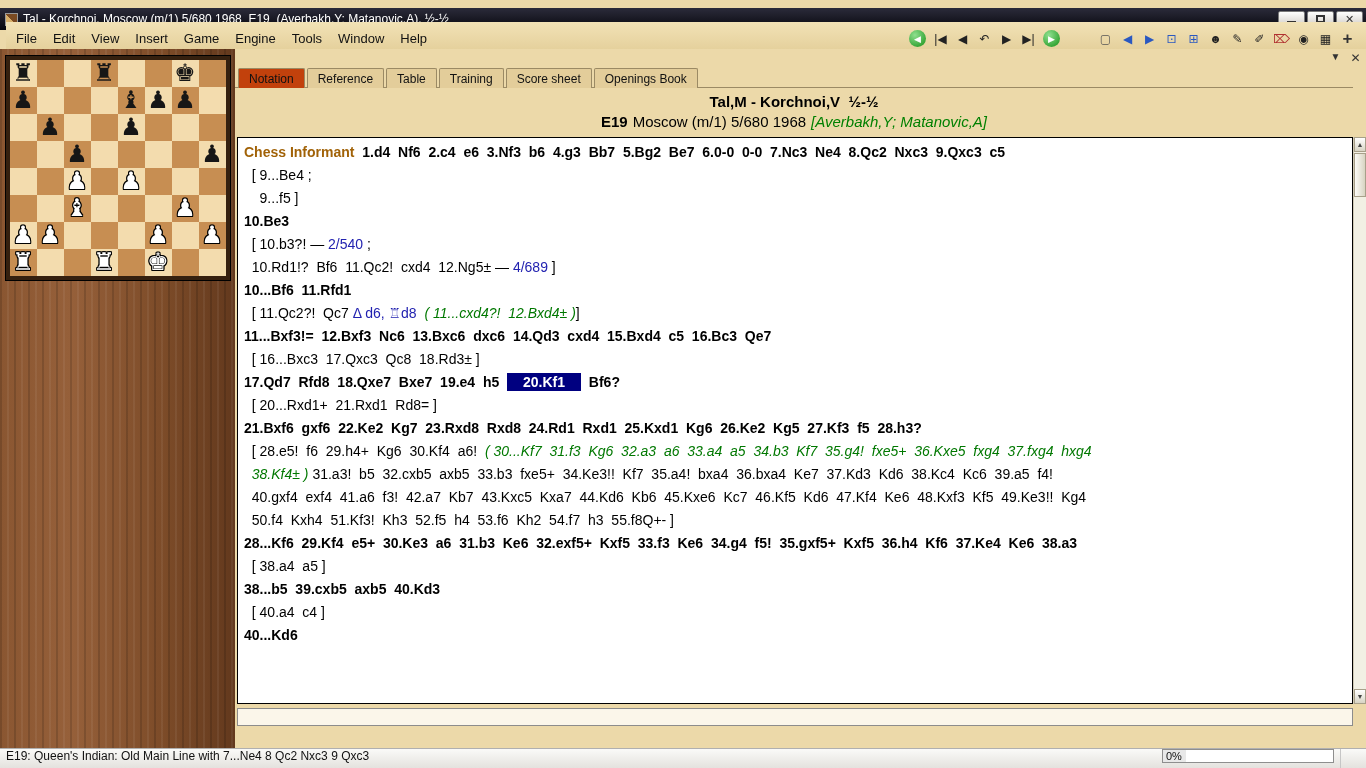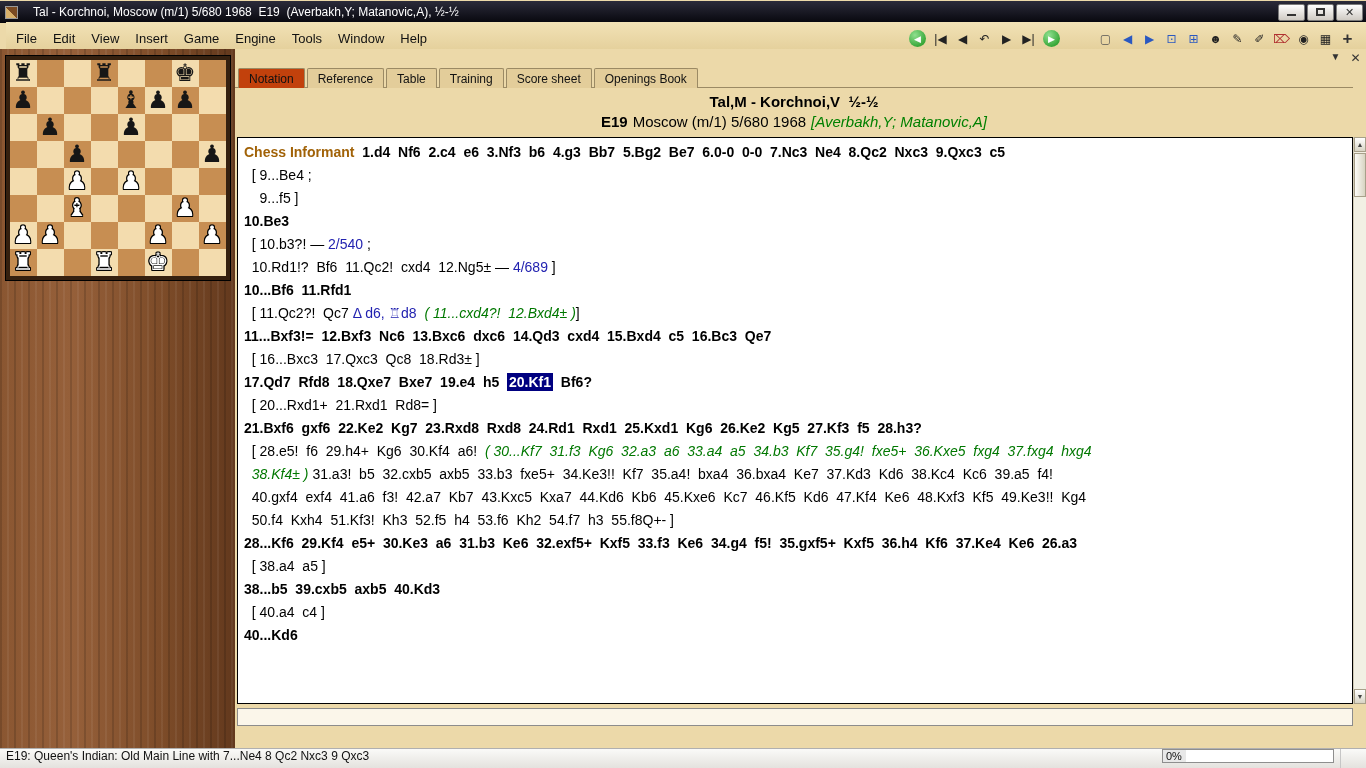--- a/index.html
+++ b/index.html
@@ -1,23 +1,23 @@
 <!DOCTYPE html>
 <html><head>
 <meta charset="utf-8">
 <style>
   * { box-sizing: border-box; }
   html,body { margin:0; padding:0; width:1366px; height:768px; overflow:hidden;
               font-family:"Liberation Sans","DejaVu Sans",sans-serif; }
   body { position:relative; background:#ecd9a9; }
 
   
-  .titlebar { position:absolute; top:1px; left:0; right:0; height:22px;
+  .titlebar { position:absolute; top:8px; left:0; right:0; height:22px;
     background:linear-gradient(#2b2b3a,#07070d); color:#fff; display:flex;
-    align-items:center; padding:0 3px; font-size:12px;gap:10px; }
+    align-items:center; padding:0 3px; font-size:12px; }
   .app-icon { width:13px; height:13px; margin:0 5px 0 2px; border:1px solid #999;
     background:linear-gradient(45deg,#d8b06a 50%,#7a4a22 50%); }
   .title-text { flex:1; white-space:pre; overflow:hidden; }
   .win-controls { display:flex; gap:2px; }
   .wbtn { width:27px; height:17px; background:linear-gradient(#fefefe,#cfcac3);
     border:1px solid #7a7a7a; border-radius:2px; display:flex; align-items:center;
     justify-content:center; }
   .glyph-min { display:block; width:9px; height:7px; border-bottom:2px solid #333; }
   .glyph-max { display:block; width:9px; height:8px; border:2px solid #333; }
   .glyph-close::before { content:"✕"; font-size:11px; font-weight:bold; color:#333; }
@@ -80,21 +80,21 @@
 
   .notation { position:absolute; left:2px; right:13px; top:88px; bottom:44px;
     background:#fff; border:1px solid #000; padding:3px 6px; font-size:14px;
     line-height:23px; overflow:hidden; }
   .nline { white-space:pre-wrap; }
   .sg-main { font-weight:bold; color:#000; }
   .sg-informant { font-weight:bold; color:#a16207; }
   .sg-var { color:#000; }
   .sg-blue { color:#2222b0; }
   .sg-green { color:#007800; font-style:italic; }
-  .sg-hl { background:#000080; color:#fff; font-weight:bold; padding:1px 2px;margin-top:16px; }
+  .sg-hl { background:#000080; color:#fff; font-weight:bold; padding:1px 16px;margin-top:16px; }
   .sg-result { color:#000; }
 
   .bottom-strip { position:absolute; left:2px; right:13px; bottom:22px; height:18px;
     background:#fbf6ea; border:1px solid #8c8c8c; }
 
   .vscroll { position:absolute; right:0; top:88px; bottom:44px; width:13px;
     background:#f2f0e4; border-left:1px solid #cfc9b4; }
   .vs-up,.vs-down,.vs-thumb { position:absolute; left:0; right:0;
     background:linear-gradient(#ffffff,#d8d4c4); border:1px solid #a8a08a; }
   .vs-up { top:0; height:15px; }
@@ -316,21 +316,21 @@
       <div class="nline"><span class="sg-var">  [ 11.Qc2?!  Qc7 </span><span class="sg-blue">Δ d6, ♖d8</span><span class="sg-var">  </span><span class="sg-green">( 11...cxd4?!  12.Bxd4± )</span><span class="sg-var">]</span></div>
       <div class="nline"><span class="sg-main">11...Bxf3!=  12.Bxf3  Nc6  13.Bxc6  dxc6  14.Qd3  cxd4  15.Bxd4  c5  16.Bc3  Qe7</span></div>
       <div class="nline"><span class="sg-var">  [ 16...Bxc3  17.Qxc3  Qc8  18.Rd3± ]</span></div>
       <div class="nline"><span class="sg-main">17.Qd7  Rfd8  18.Qxe7  Bxe7  19.e4  h5  </span><span class="sg-hl">20.Kf1</span><span class="sg-main">  Bf6?</span></div>
       <div class="nline"><span class="sg-var">  [ 20...Rxd1+  21.Rxd1  Rd8= ]</span></div>
       <div class="nline"><span class="sg-main">21.Bxf6  gxf6  22.Ke2  Kg7  23.Rxd8  Rxd8  24.Rd1  Rxd1  25.Kxd1  Kg6  26.Ke2  Kg5  27.Kf3  f5  28.h3?</span></div>
       <div class="nline"><span class="sg-var">  [ 28.e5!  f6  29.h4+  Kg6  30.Kf4  a6!  </span><span class="sg-green">( 30...Kf7  31.f3  Kg6  32.a3  a6  33.a4  a5  34.b3  Kf7  35.g4!  fxe5+  36.Kxe5  fxg4  37.fxg4  hxg4</span></div>
       <div class="nline"><span class="sg-green">  38.Kf4± )</span><span class="sg-var"> 31.a3!  b5  32.cxb5  axb5  33.b3  fxe5+  34.Ke3!!  Kf7  35.a4!  bxa4  36.bxa4  Ke7  37.Kd3  Kd6  38.Kc4  Kc6  39.a5  f4!</span></div>
       <div class="nline"><span class="sg-var">  40.gxf4  exf4  41.a6  f3!  42.a7  Kb7  43.Kxc5  Kxa7  44.Kd6  Kb6  45.Kxe6  Kc7  46.Kf5  Kd6  47.Kf4  Ke6  48.Kxf3  Kf5  49.Ke3!!  Kg4</span></div>
       <div class="nline"><span class="sg-var">  50.f4  Kxh4  51.Kf3!  Kh3  52.f5  h4  53.f6  Kh2  54.f7  h3  55.f8Q+- ]</span></div>
-      <div class="nline"><span class="sg-main">28...Kf6  29.Kf4  e5+  30.Ke3  a6  31.b3  Ke6  32.exf5+  Kxf5  33.f3  Ke6  34.g4  f5!  35.gxf5+  Kxf5  36.h4  Kf6  37.Ke4  Ke6  26.a3</span></div>
+      <div class="nline"><span class="sg-main">28...Kf6  29.Kf4  e5+  30.Ke3  a6  31.b3  Ke6  32.exf5+  Kxf5  33.f3  Ke6  34.g4  f5!  35.gxf5+  Kxf5  36.h4  Kf6  37.Ke4  Ke6  38.a3</span></div>
       <div class="nline"><span class="sg-var">  [ 38.a4  a5 ]</span></div>
       <div class="nline"><span class="sg-main">38...b5  39.cxb5  axb5  40.Kd3</span></div>
       <div class="nline"><span class="sg-var">  [ 40.a4  c4 ]</span></div>
       <div class="nline"><span class="sg-main">40...Kd6</span></div>
     </div>
   <div class="bottom-strip"></div>
   <div class="vscroll">
     <span class="vs-up"></span>
     <span class="vs-thumb"></span>
     <span class="vs-down"></span>

